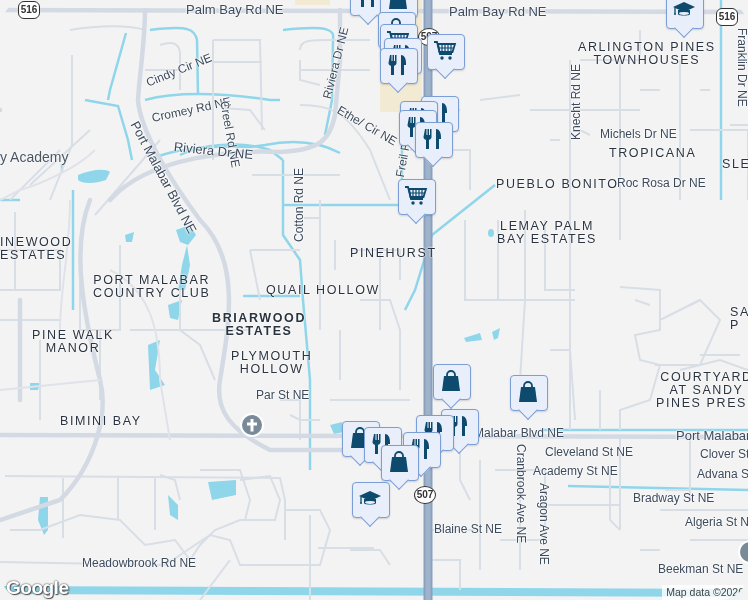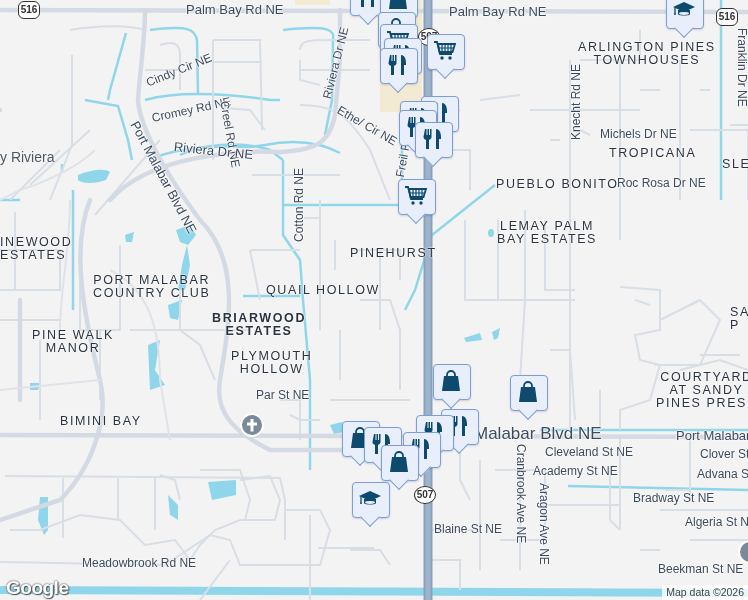--- a/index.html
+++ b/index.html
@@ -1,17 +1,17 @@
 <!DOCTYPE html>
 <html><head>
 <meta charset="utf-8">
 <style>
   html, body { margin: 0; padding: 0; }
   body { width: 748px; height: 600px; overflow: hidden; background: #f4f3f4; font-family: "Liberation Sans", sans-serif; }
-  #map { position: relative; width: 748px; height: 600px; overflow: hidden; background: #f4f3f4; }
+  #map { position: relative; width: 748px; height: 600px; overflow: hidden; background: #f4f3f4; border-radius: 28px; }
   svg.base { position: absolute; left: 0; top: 0; }
   .lbl { position: absolute; white-space: nowrap; color: #3c4a5c; font-size: 12px; line-height: 13px; text-shadow: 0 0 2px #fff, 0 0 2px #fff, 0 0 2px #fff; }
   .area { position: absolute; white-space: pre; color: #2a3440; font-size: 12.5px; letter-spacing: 1.6px; line-height: 13px; text-align: center; text-shadow: 0 0 2px #fff, 0 0 2px #fff; }
   .poi { position: absolute; white-space: pre; color: #4a5664; font-size: 12.5px; line-height: 14px; text-shadow: 0 0 2px #fff, 0 0 2px #fff; }
   .shield { position: absolute; width: 20px; height: 16px; border: 1.5px solid #333; border-radius: 6px; background: #fff; font-size: 10px; font-weight: bold; color: #333; text-align: center; line-height: 16px; box-sizing: content-box; }
   .marker { position: absolute; width: 38px; height: 36px; }
   .marker .box { position: absolute; left: 0; top: 0; width: 36px; height: 34px; background: #e8effa; border: 1px solid #7c9ed6; border-radius: 4px; box-shadow: 0 1px 2px rgba(0,0,0,0.15); }
   .marker .tip { position: absolute; left: 11px; top: 28px; width: 13px; height: 13px; background: #e8effa; border-right: 1px solid #7c9ed6; border-bottom: 1px solid #7c9ed6; transform: rotate(45deg); }
   .marker svg { position: absolute; left: 6px; top: 5px; }
   .church-pin { position: absolute; width: 20px; height: 20px; border-radius: 50%; background: #7a8a99; border: 2px solid #fff; }
@@ -194,21 +194,21 @@
   <div class="lbl" style="left:174px;top:140px;font-size:13px;transform:rotate(6deg);transform-origin:left center;">Riviera Dr NE</div>
   <div class="lbl" style="left:338px;top:103px;transform:rotate(30deg);transform-origin:left center;">Ethe/ Cir NE</div>
   <div class="lbl" style="left:140px;top:119px;font-size:13px;transform:rotate(62deg);transform-origin:left top;">Port Malabar Blvd NE</div>
   <div class="lbl" style="left:293px;top:242px;transform:rotate(-90deg);transform-origin:left top;">Cotton Rd NE</div>
   <div class="lbl" style="left:394px;top:176px;transform:rotate(-80deg);transform-origin:left top;">Freil Rd NE</div>
   <div class="lbl" style="left:570px;top:140px;transform:rotate(-90deg);transform-origin:left top;">Knecht Rd NE</div>
   <div class="lbl" style="left:600px;top:128px;">Michels Dr NE</div>
   <div class="lbl" style="left:617px;top:177px;">Roc Rosa Dr NE</div>
   <div class="lbl" style="left:748px;top:28px;transform:rotate(90deg);transform-origin:left top;">Franklin Dr NE</div>
   <div class="lbl" style="left:256px;top:389px;">Par St NE</div>
-  <div class="lbl" style="left:474px;top:427px;font-size:17px;">Malabar Blvd NE</div>
+  <div class="lbl" style="left:474px;top:427px;font-size:12px;">Malabar Blvd NE</div>
   <div class="lbl" style="left:676px;top:429px;font-size:13px;">Port Malabar Blvd NE</div>
   <div class="lbl" style="left:545px;top:446px;">Cleveland St NE</div>
   <div class="lbl" style="left:700px;top:448px;">Clover St NE</div>
   <div class="lbl" style="left:533px;top:465px;">Academy St NE</div>
   <div class="lbl" style="left:697px;top:468px;">Advana St NE</div>
   <div class="lbl" style="left:527px;top:444px;transform:rotate(90deg);transform-origin:left top;">Cranbrook Ave NE</div>
   <div class="lbl" style="left:550px;top:483px;transform:rotate(90deg);transform-origin:left top;">Aragon Ave NE</div>
   <div class="lbl" style="left:633px;top:492px;">Bradway St NE</div>
   <div class="lbl" style="left:685px;top:516px;">Algeria St NE</div>
   <div class="lbl" style="left:434px;top:523px;">Blaine St NE</div>
@@ -234,21 +234,21 @@
 MANOR</div>
   <div class="area" style="left:231px;top:350px;">PLYMOUTH
 HOLLOW</div>
   <div class="area" style="left:60px;top:383px;margin-top:32px;">BIMINI BAY</div>
   <div class="area" style="left:730px;top:306px;text-align:left;">SA
 P</div>
   <div class="area" style="left:656px;top:371px;">COURTYARD
 AT SANDY
 PINES PRESE</div>
 
-  <div class="poi" style="left:0px;top:150px;font-size:14px;">y Riviera</div>
+  <div class="poi" style="left:0px;top:150px;font-size:14px;">y Academy</div>
   <div class="church-pin" style="left:240px;top:413px;">
     <svg width="20" height="20" viewBox="0 0 20 20" style="position:absolute;left:0;top:0;">
         <path d="M8.5 4 h3 v3.5 h3.5 v3 h-3.5 v6 h-3 v-6 h-3.5 v-3 h3.5z" fill="#fff"></path>
       </svg>
   </div>
 
   <svg width="0" height="0" style="position:absolute">
     <defs>
       <symbol id="i-fork" viewBox="0 0 24 24">
         <path d="M4 2 h1.5 v6 h1 v-6 h1.5 v6 h1 v-6 h1.5 v8 c0 1.5-1 2.5-2.5 2.7 v9.3 h-3 v-9.3 c-1.5-.2-2.5-1.2-2.5-2.7z" fill="#0d4a6e"></path>

